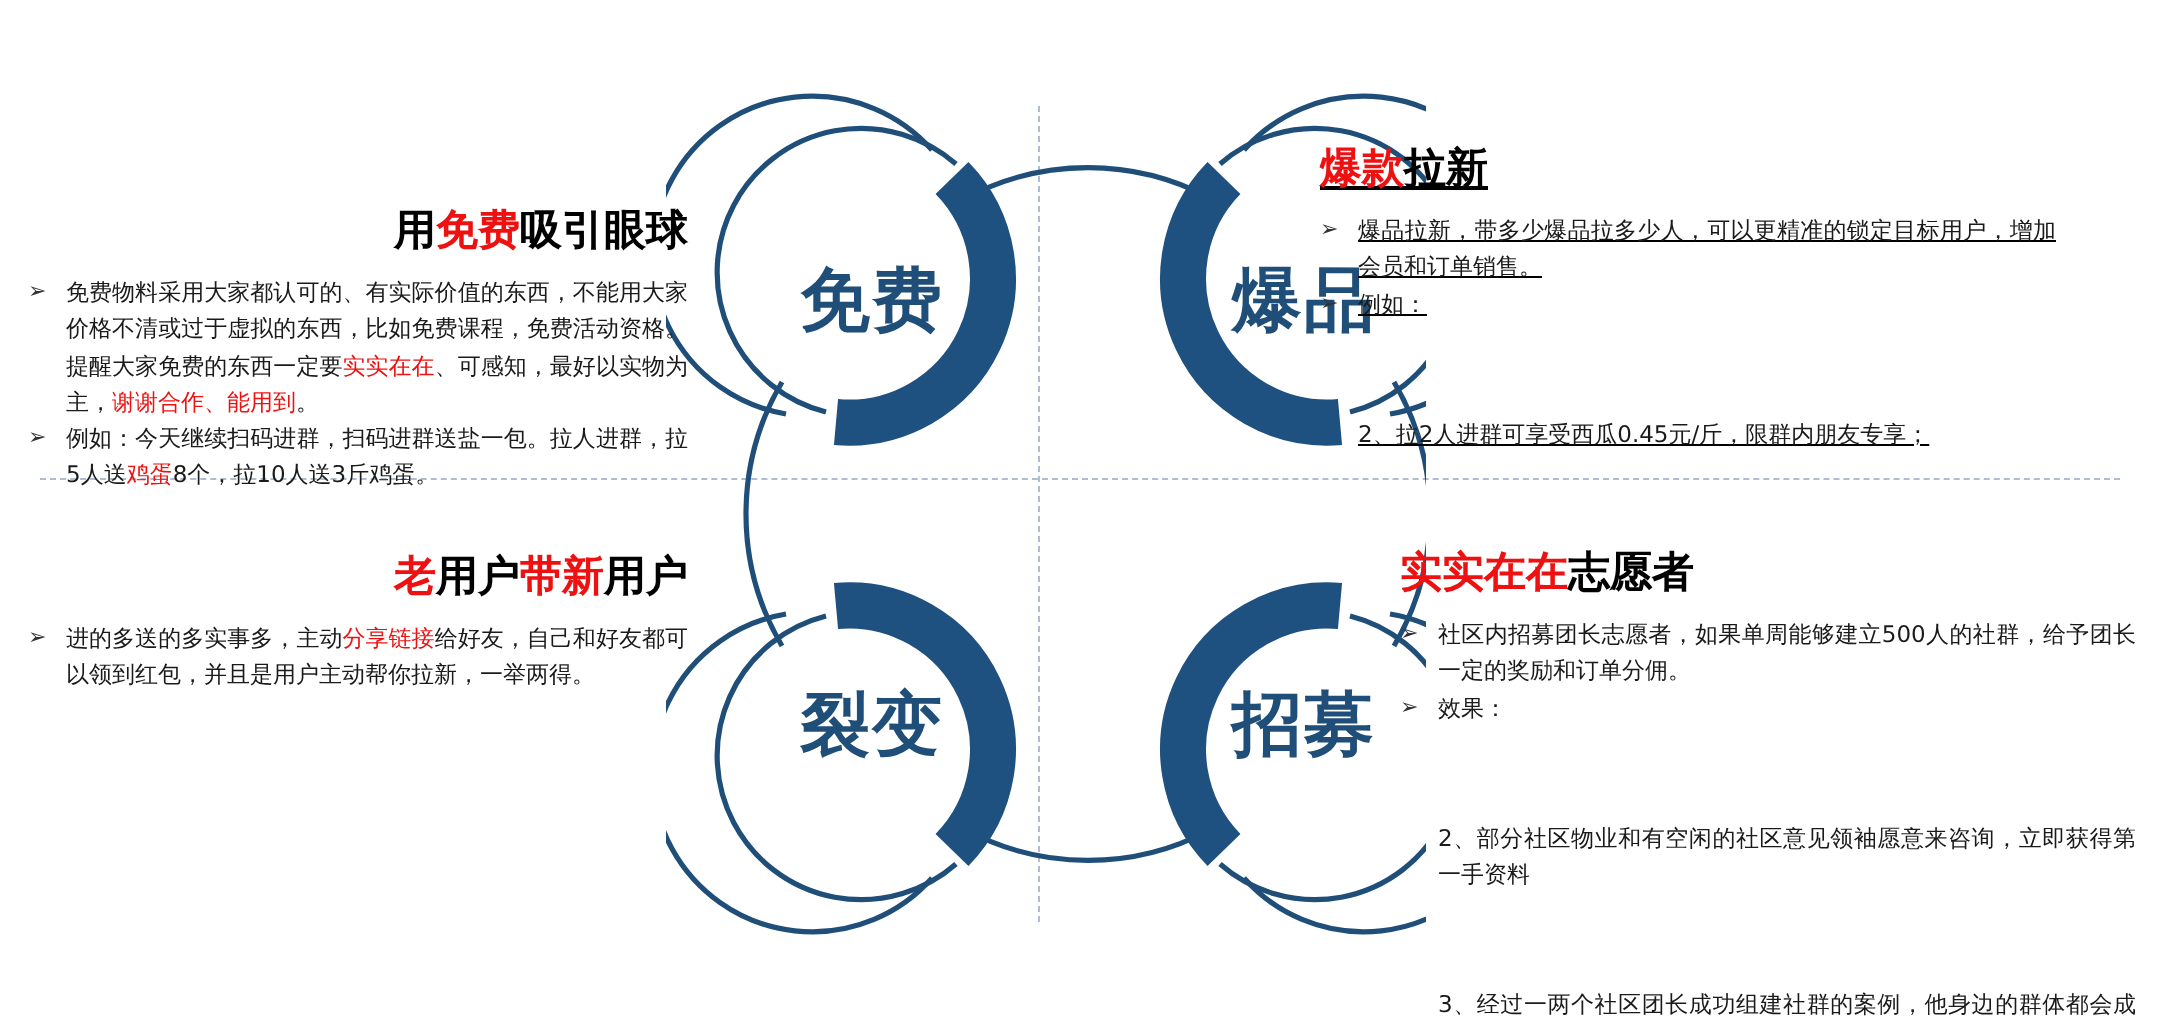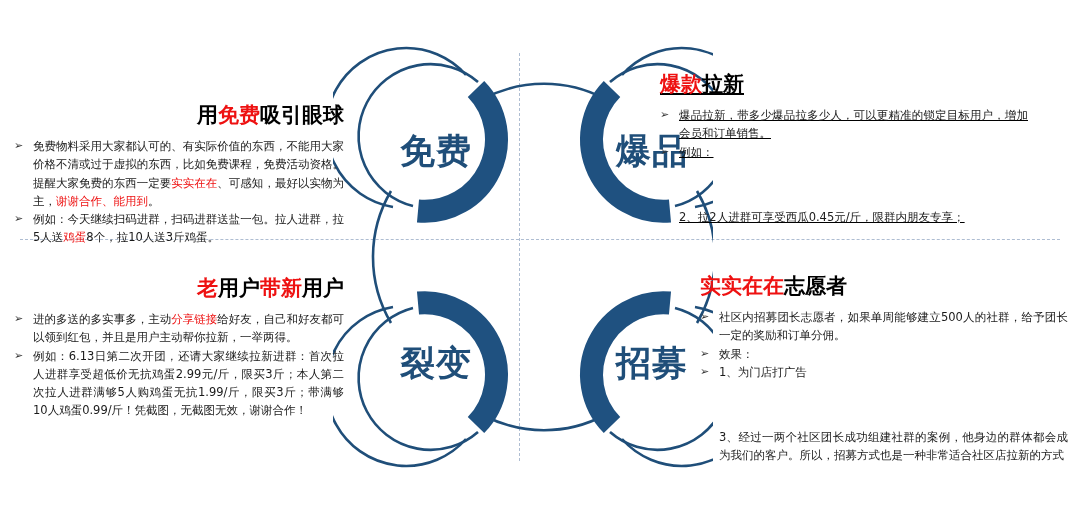--- a/index.html
+++ b/index.html
@@ -162,27 +162,26 @@
         <div class="bullet"><span>爆品拉新，带多少爆品拉多少人，可以更精准的锁定目标用户，增加会员和订单销售。</span></div>
         <div class="bullet"><span>例如：</span></div>
         <div class="bullet no-marker"><span>2、拉2人进群可享受西瓜0.45元/斤，限群内朋友专享；</span></div>
       </div>
   </div>
 
   <div class="panel panel-bl">
     <div class="panel-title"><span class="hi">老</span><span>用户</span><span class="hi">带新</span><span>用户</span></div>
     <div class="bullets">
         <div class="bullet"><span>进的多送的多实事多，主动</span><span class="hi">分享链接</span><span>给好友，自己和好友都可以领到红包，并且是用户主动帮你拉新，一举两得。</span></div>
-        <div class="bullet"><span>例如：6.13日第二次开团，还请大家继续拉新进群：首次拉人进群享受超低价无抗鸡蛋2.99元/斤，限买3斤；本人第二次拉人进群满够5人购鸡蛋无抗1.99/斤，限买3斤；带满够10人鸡蛋0.99/斤！凭截图，无截图无效，谢谢合作！</span></div>
       </div>
   </div>
 
   <div class="panel panel-br">
     <div class="panel-title"><span class="hi">实实在在</span><span>志愿者</span></div>
     <div class="bullets">
         <div class="bullet"><span>社区内招募团长志愿者，如果单周能够建立500人的社群，给予团长一定的奖励和订单分佣。</span></div>
         <div class="bullet"><span>效果：</span></div>
-        <div class="bullet"><span>1、为门店打广告</span></div>
+        <div class="bullet no-marker"><span>2、部分社区物业和有空闲的社区意见领袖愿意来咨询，立即获得第一手资料</span></div>
         <div class="bullet no-marker"><span>3、经过一两个社区团长成功组建社群的案例，他身边的群体都会成为我们的客户。所以，招募方式也是一种非常适合社区店拉新的方式</span></div>
       </div>
   </div>
 
 </div>
 
 </body></html>

